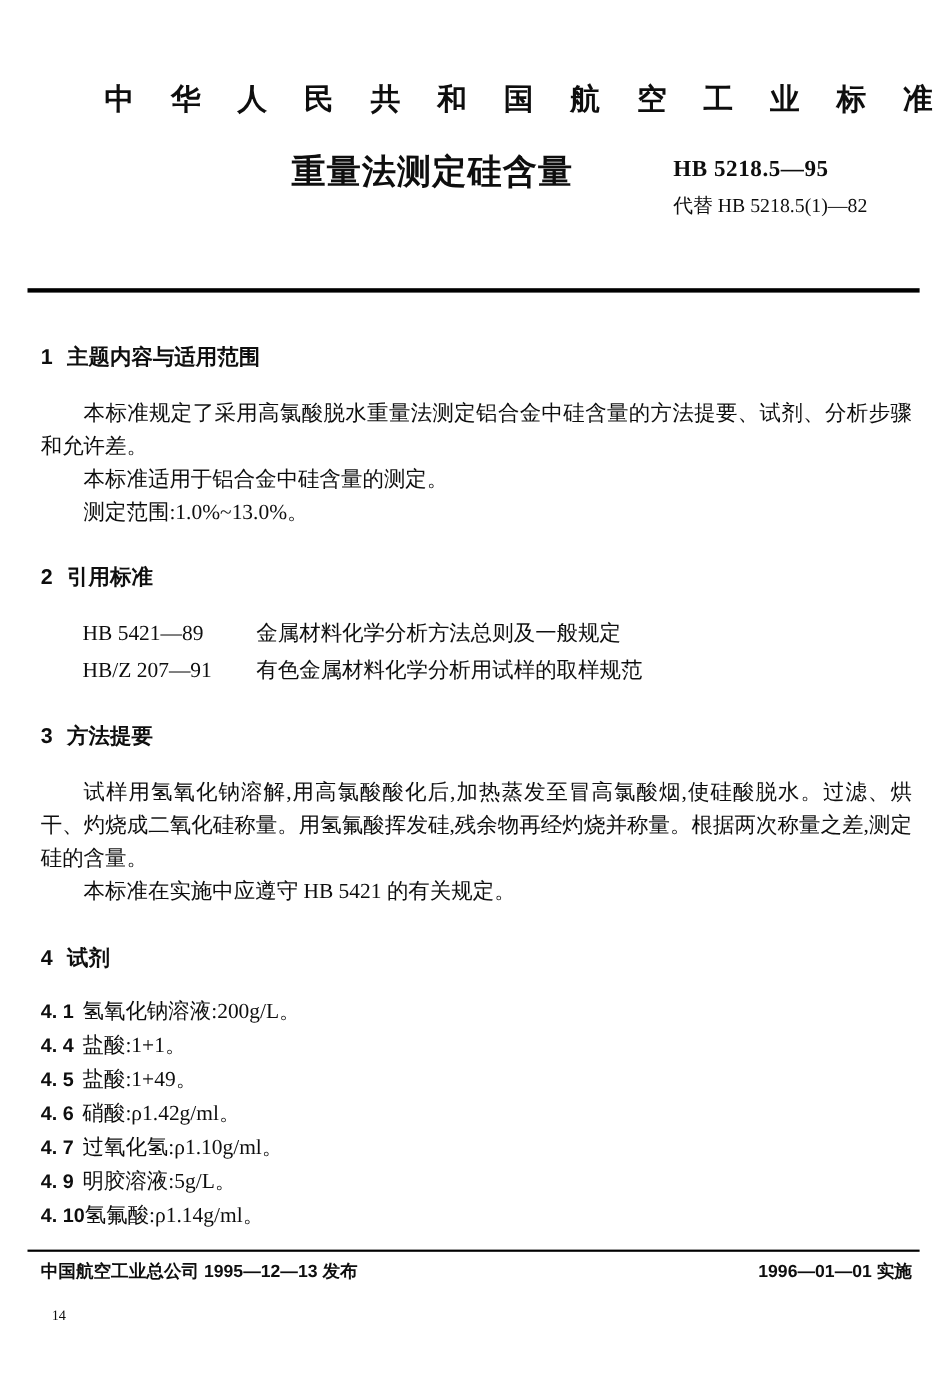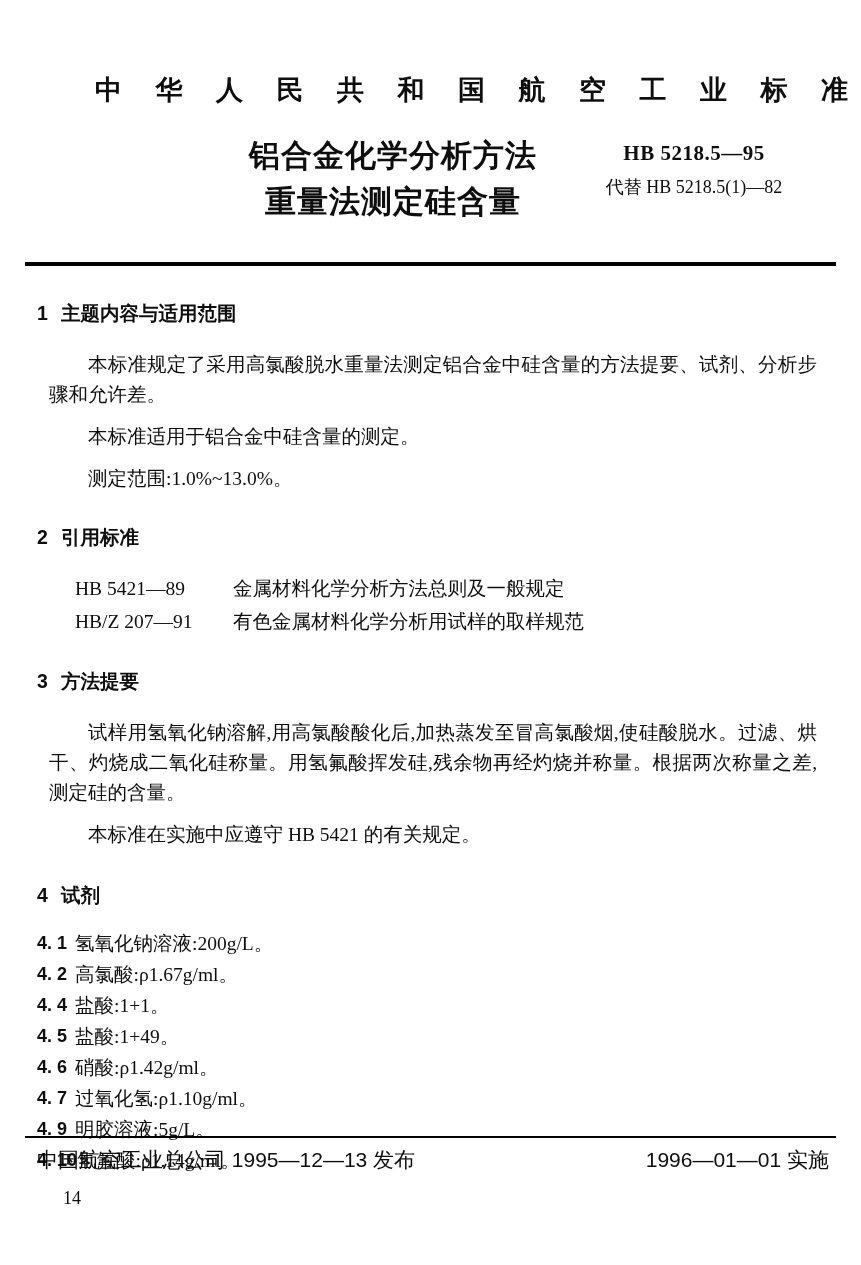--- a/index.html
+++ b/index.html
@@ -19,40 +19,40 @@
   }
 
   .title-block {
     position:absolute; top:133px; left:183px; width:420px;
     text-align:center;
     font-family:"Liberation Sans","DejaVu Sans",sans-serif;
     font-weight:bold; font-size:31px; line-height:46px;
     letter-spacing:1px;
   }
 
-  .std-block { position:absolute; top:141px; left:580px; width:228px; text-align:center; }
+  .std-block { position:absolute; top:141px; left:612px; width:228px; }
   .std-number { font-size:21px; font-weight:bold; letter-spacing:0.5px; }
   .std-supersedes { font-size:18px; margin-top:9px; white-space:nowrap; }
 
   .rule { position:absolute; left:25px; width:811px; background:#000; }
   .rule-top { top:262px; height:4px; }
   .rule-bottom { top:1136px; height:2px; }
 
   .content {
-    position:absolute; top:264px; left:37px; width:792px;
+    position:absolute; top:276px; left:37px; width:792px;
     font-size:19.5px; line-height:30px; text-align:justify;
   }
 
   .sec-heading {
     font-family:"Liberation Sans","DejaVu Sans",sans-serif;
     font-weight:bold; font-size:19.5px; text-align:left;
   }
   .sec-heading .sec-num { display:inline-block; min-width:24px; }
 
-  .para { margin:12px; text-indent:2em; }
+  .para { margin:0; text-indent:2em; }
 
   #sec1-h { margin-top:34px; }
   #sec1-p1 { margin-top:22px; }
   #sec2-h { margin-top:28px; }
   .ref-list { margin-top:20px; }
   .ref-row { display:flex; padding-left:38px; line-height:33px; }
   .ref-code { width:158px; flex:0 0 auto; }
   #sec3-h { margin-top:28px; }
   #sec3-p1 { margin-top:22px; }
   #sec4-h { margin-top:30px; }
@@ -62,33 +62,32 @@
     flex:0 0 auto; min-width:38px;
     font-family:"Liberation Sans","DejaVu Sans",sans-serif;
     font-weight:bold; font-size:18px;
   }
   .reagent-text { flex:1 1 auto; }
 
   .footer-row {
     position:absolute; top:1146px; left:37px; width:792px;
     display:flex; justify-content:space-between; align-items:baseline;
     font-family:"Liberation Sans","DejaVu Sans",sans-serif;
-    font-weight:normal; font-size:21px; white-space:nowrap;
+    font-weight:bold; font-size:16px; white-space:nowrap;
   }
-  .page-number { position:absolute; top:1188px; left:47px; font-size:18px;margin-left:16px; }
+  .page-number { position:absolute; top:1188px; left:47px; font-size:13px; }
 </style>
 </head>
 <body>
 
 <div>
 
   <div class="org-title">中 华 人 民 共 和 国 航 空 工 业 标 准</div>
 
   <div class="title-block">
-    <div>铝合金化学分析方法</div>
     <div>重量法测定硅含量</div>
   </div>
 
   <div class="std-block">
     <div class="std-number">HB 5218.5—95</div>
     <div class="std-supersedes">代替 HB 5218.5(1)—82</div>
   </div>
 
   <div class="rule rule-top"></div>
 
@@ -123,24 +122,20 @@
 
     <div class="sec-heading" id="sec4-h">
       <span class="sec-num">4</span><span>试剂</span>
     </div>
     <div class="reagent-list">
       <div class="reagent-row">
         <span class="reagent-num">4. 1</span>
         <span class="reagent-text">氢氧化钠溶液:200g/L。</span>
       </div>
       <div class="reagent-row">
-        <span class="reagent-num">4. 2</span>
-        <span class="reagent-text">高氯酸:ρ1.67g/ml。</span>
-      </div>
-      <div class="reagent-row">
         <span class="reagent-num">4. 4</span>
         <span class="reagent-text">盐酸:1+1。</span>
       </div>
       <div class="reagent-row">
         <span class="reagent-num">4. 5</span>
         <span class="reagent-text">盐酸:1+49。</span>
       </div>
       <div class="reagent-row">
         <span class="reagent-num">4. 6</span>
         <span class="reagent-text">硝酸:ρ1.42g/ml。</span>

